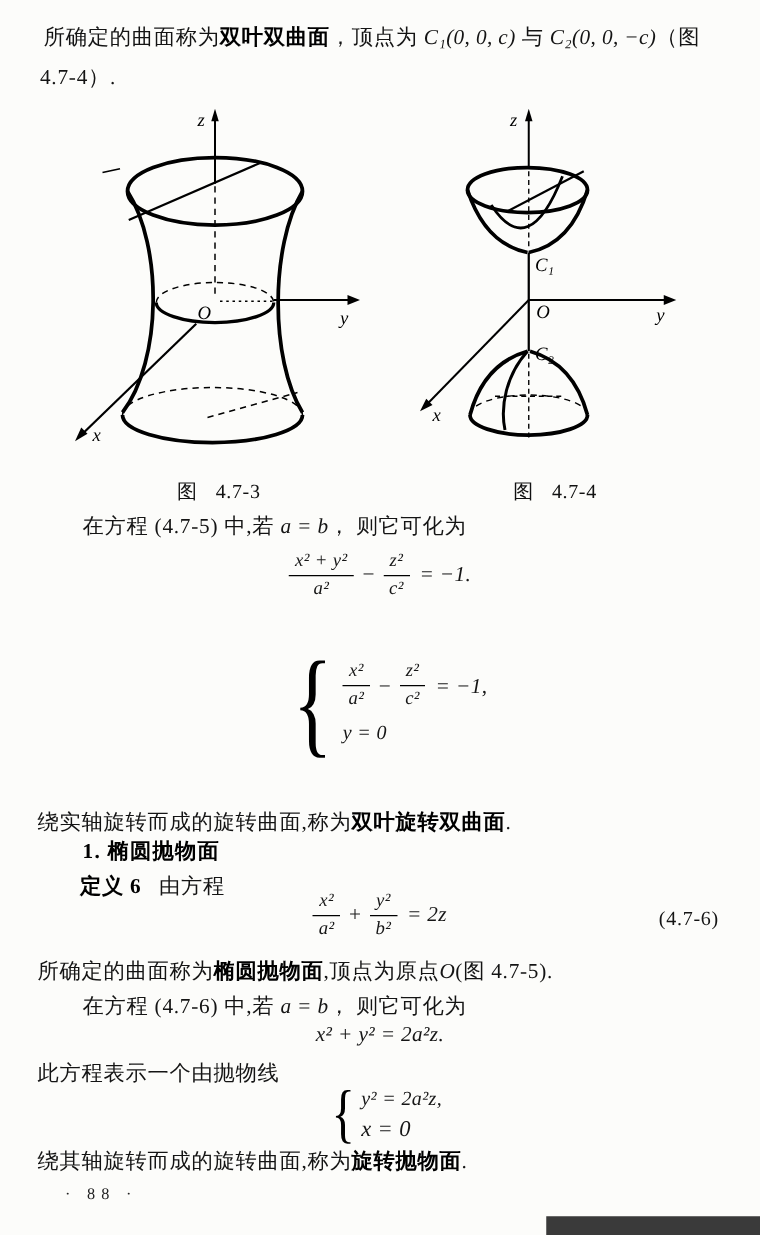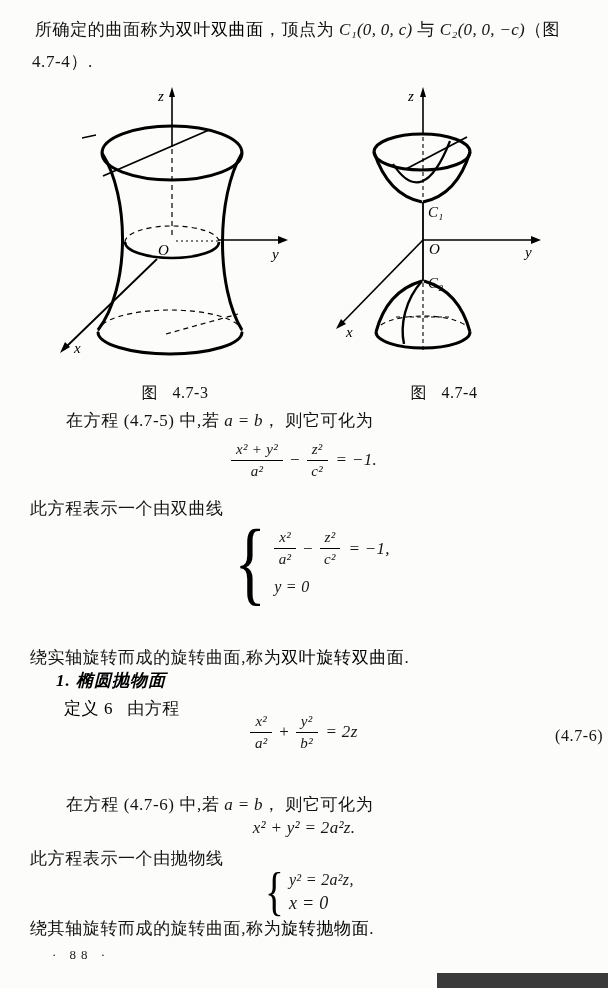--- a/index.html
+++ b/index.html
@@ -1,20 +1,20 @@
 <!DOCTYPE html>
 <html><head>
 <meta charset="utf-8">
 <style>
   html,body{margin:0;padding:0;}
   body{width:608px;height:988px;position:relative;background:#fcfcfa;
        font-family:"Liberation Serif","DejaVu Serif",serif;color:#161616;overflow:hidden;}
   .page{position:absolute;inset:0;}
   .para{position:absolute;font-size:17px;letter-spacing:0.6px;white-space:nowrap;color:#141414;}
-  .para b{font-weight:normal;color:#000;text-align:right;}
+  .para b{font-weight:bold;color:#000;text-align:right;}
   .math{font-style:italic;font-family:"Liberation Serif",serif;letter-spacing:0.3px;}
   .indent{left:66px;}
   .caption{position:absolute;font-size:16px;letter-spacing:1px;text-align:center;color:#111;}
   .caption .cnum{margin-left:14px;letter-spacing:0.5px;}
   .eqrow{position:absolute;left:0;right:0;display:flex;justify-content:center;align-items:center;
          font-size:17px;}
   .frac{display:inline-flex;flex-direction:column;align-items:center;font-size:15px;line-height:1.25;}
   .frac .n{padding:0 5px 1px;border-bottom:1.6px solid #000;}
   .frac .d{padding-top:1px;}
   .op{margin:0 7px;font-size:17px;}
@@ -129,23 +129,20 @@
       <span class="d math">a²</span>
     </span>
     <span class="op">−</span>
     <span class="frac">
       <span class="n math">z²</span>
       <span class="d math">c²</span>
     </span>
     <span class="rhs math">= −1.</span>
   </div>
 
-  <div class="para" style="top:497px;left:30px;">
-    <span>此方程表示一个由双曲线</span>
-  </div>
 
   <div class="system" style="top:516px;left:228px;">
     <span class="brace" style="font-size:92px;transform:scale(0.72,1.02);">{</span>
     <div class="sysrows" style="margin-left:2px;">
       <div class="sysrow" style="margin-bottom:9px;">
         <span class="frac">
           <span class="n math">x²</span>
           <span class="d math">a²</span>
         </span>
         <span class="op">−</span>
@@ -157,44 +154,47 @@
       </div>
       <div class="sysrow math" style="font-size:16px;">y = 0</div>
     </div>
   </div>
 
   <div class="para" style="top:598px;left:30px;margin-top:48px;">
     <span>绕实轴旋转而成的旋转曲面,称为</span><b>双叶旋转双曲面</b><span>.</span>
   </div>
 
 
-  <div class="subhead" style="top:669px;left:56px;font-style:italic;">
+  <div class="subhead" style="top:669px;left:66px;">
     <span>1. 椭圆抛物面</span>
   </div>
 
   <div class="para" style="top:697px;left:64px;">
     <b>定义 6</b><span style="margin-left:14px;">由方程</span>
   </div>
 
   <div class="eqrow" style="top:712px;">
     <span class="frac">
       <span class="n math">x²</span>
       <span class="d math">a²</span>
     </span>
     <span class="op">+</span>
     <span class="frac">
       <span class="n math">y²</span>
       <span class="d math">b²</span>
     </span>
     <span class="rhs math">= 2z</span>
   </div>
-  <div class="para" style="top:727px;left:555px;font-size:16px;">
+  <div class="para" style="top:727px;left:527px;font-size:16px;">
     <span>(4.7-6)</span>
   </div>
 
+  <div class="para" style="top:765px;left:30px;">
+    <span>所确定的曲面称为</span><b>椭圆抛物面</b><span>,顶点为原点</span><span class="math">O</span><span>(图 4.7-5).</span>
+  </div>
 
   <div class="para indent" style="top:793px;">
     <span>在方程 (4.7-6) 中,若 </span><span class="math">a = b</span><span>， 则它可化为</span>
   </div>
 
   <div class="eqrow" style="top:818px;">
     <span class="math">x² + y² = 2a²z.</span>
   </div>
 
   <div class="para" style="top:847px;left:30px;">

